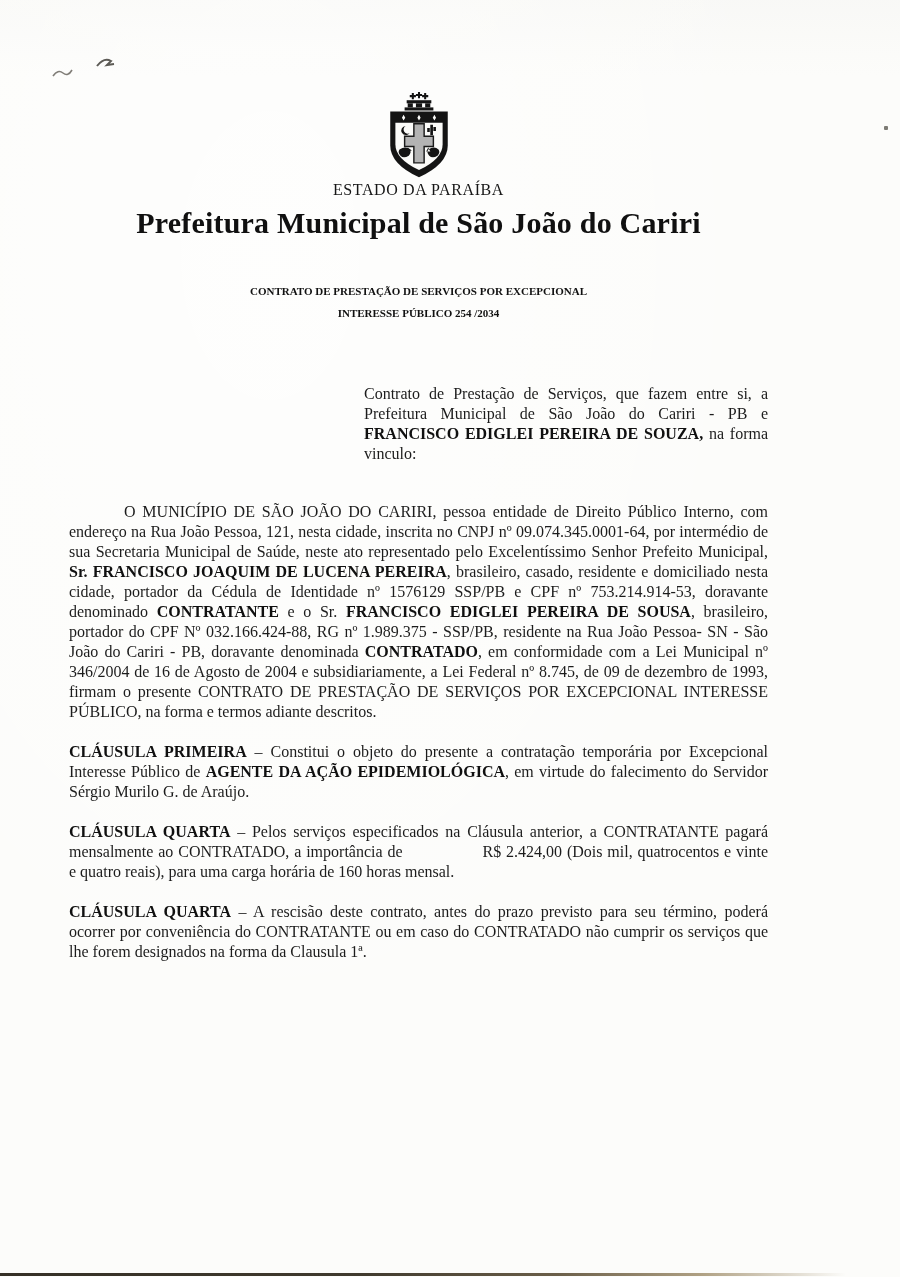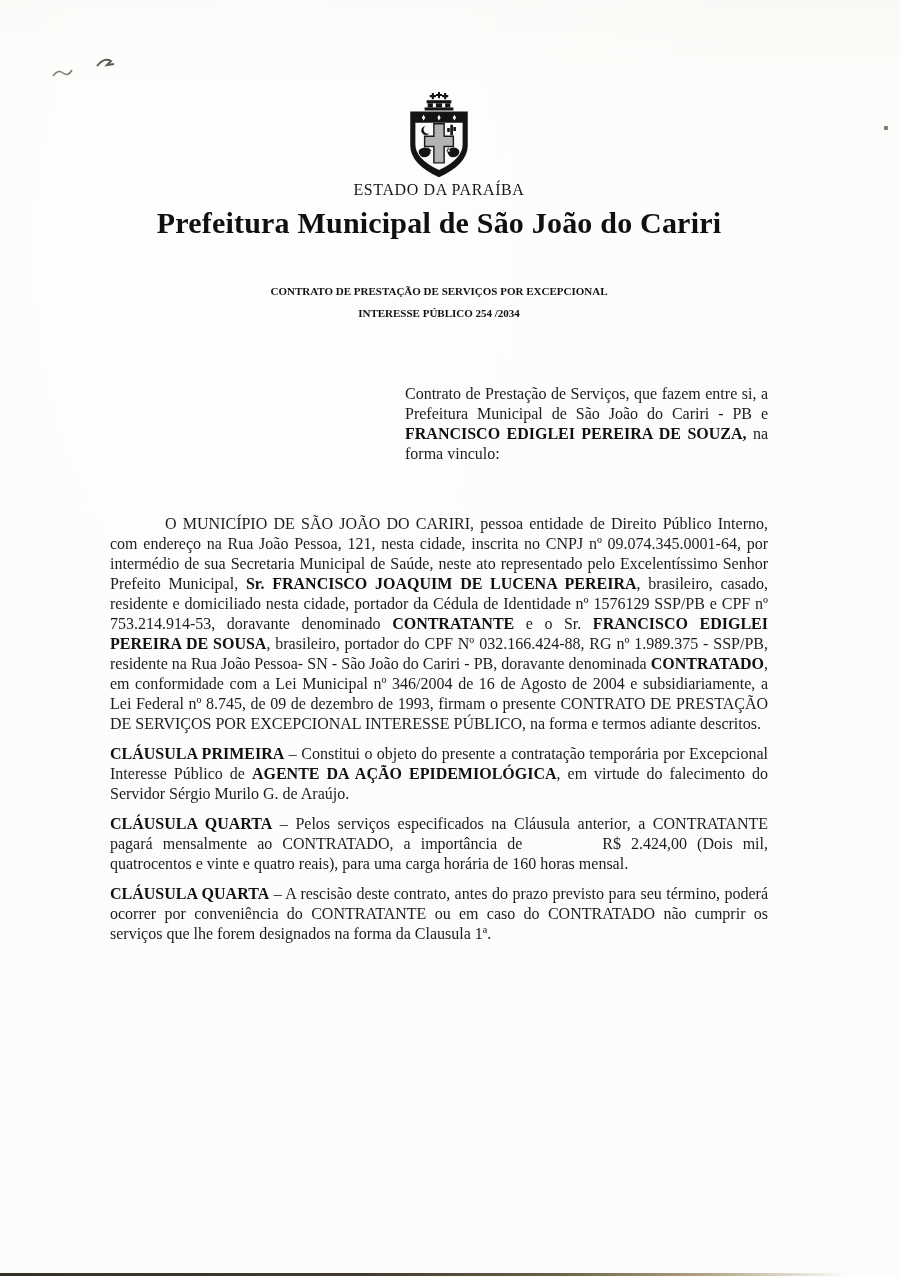--- a/index.html
+++ b/index.html
@@ -8,21 +8,21 @@
     width:900px;height:1277px;
     margin:0 auto;
     background:#fcfcfa;
     background-image:
       radial-gradient(ellipse at 30% 20%, rgba(255,255,255,.6), rgba(0,0,0,0) 60%),
       linear-gradient(180deg, rgba(245,245,242,.5) 0%, rgba(252,252,250,0) 6%);
     font-family:"Liberation Serif","DejaVu Serif",serif;
     color:#1c1c1c;
     overflow:hidden;
   }
-  .content{padding:0 132px 0 110px;}
+  .content{padding:0 132px 0 69px;}
 
   
   .crest{width:76px;margin:92px auto 0;display:block;}
   .state{
     text-align:center;font-size:16px;letter-spacing:.6px;
     margin-top:3px;color:#161616;
   }
   .muni{
     text-align:center;font-size:30px;font-weight:bold;
     margin:7px 0 0;color:#101010;letter-spacing:.2px;
@@ -34,25 +34,25 @@
     font-size:11px;line-height:22px;color:#111;
   }
 
   
   p{margin:0;}
   .preamble{
     margin:60px 0 0 295px;
     text-align:justify;font-size:16px;line-height:20px;
   }
   .body-par{
-    margin-top:50px;text-align:justify;
+    margin-top:38px;text-align:justify;
     font-size:16px;line-height:20px;
   }
   .body-par.indent{text-indent:55px;}
-  .clause{margin-top:10px;}
+  .clause{margin-top:20px;}
   .b{font-weight:bold;color:#101010;}
   .spacer{display:inline-block;width:80px;}
 
   
   .pencil{position:absolute;pointer-events:none;}
   .speck{
     position:absolute;left:884px;top:126px;width:4px;height:4px;
     background:#5d5a52;border-radius:1px;opacity:.8;
   }
   .bottom-edge{

